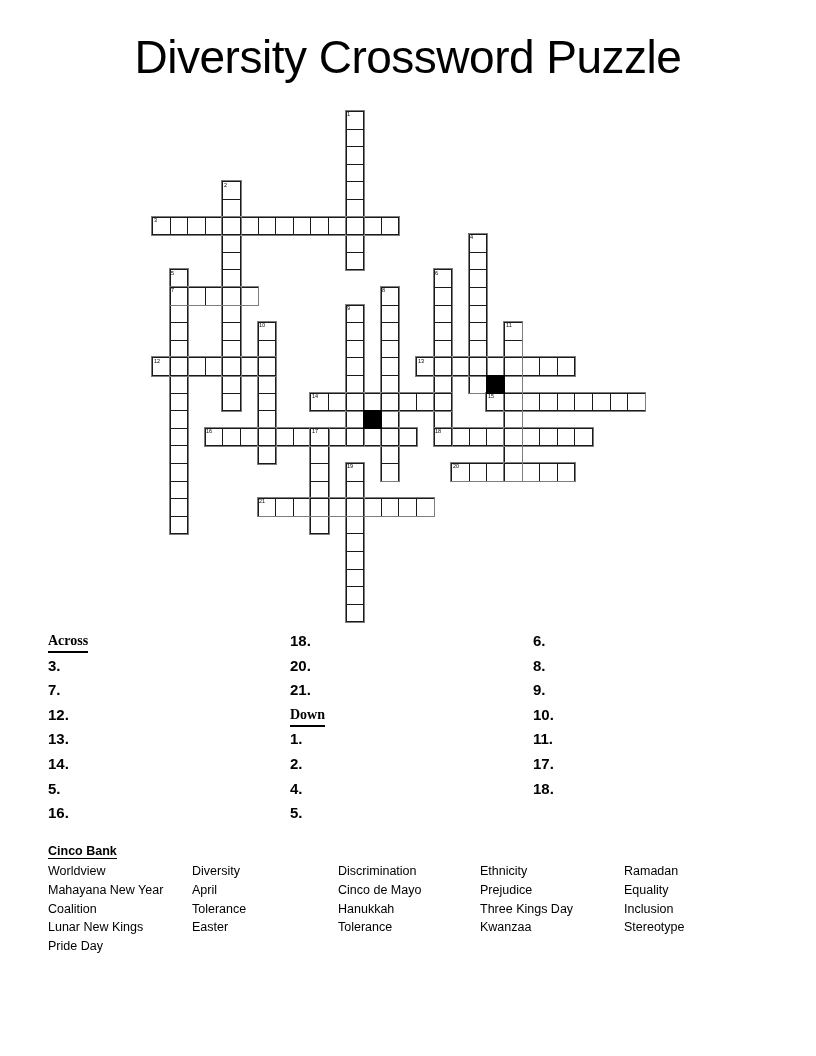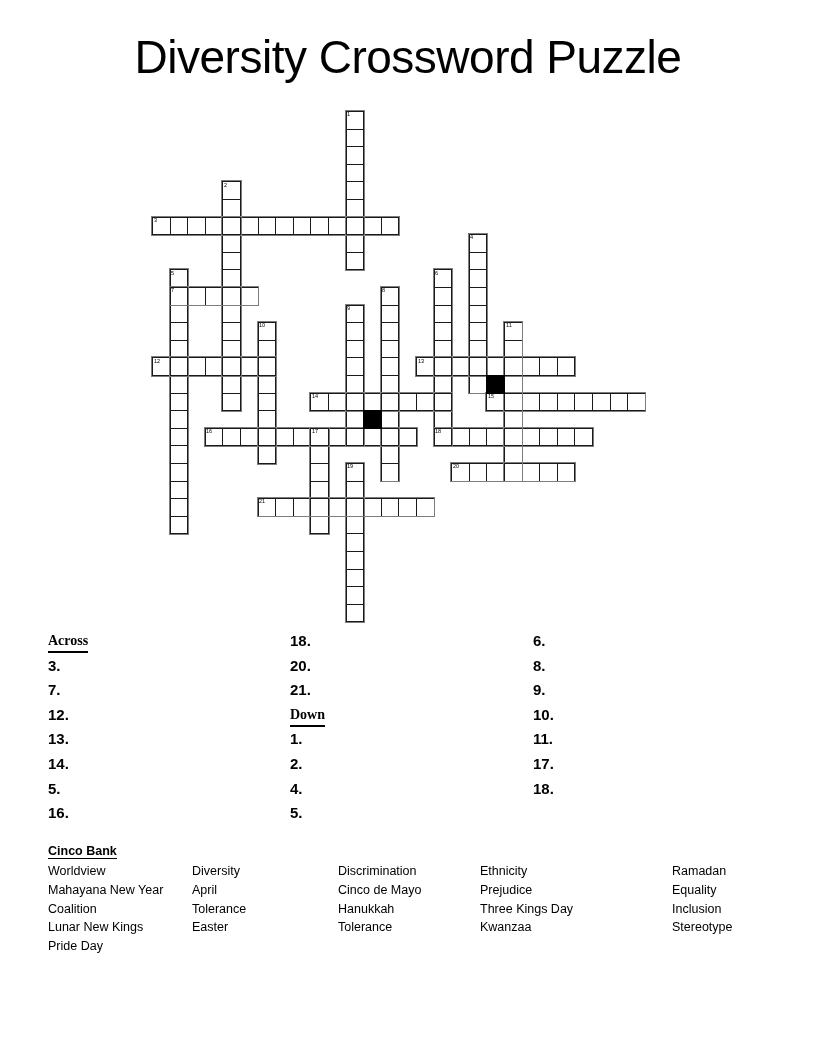--- a/index.html
+++ b/index.html
@@ -48,21 +48,21 @@
   .hul{border-bottom:2.5px solid var(--ink);padding-bottom:1px;display:inline-block;line-height:19px;}
   #wordbank-heading{
     position:absolute;left:48px;top:844px;font-size:12.5px;font-weight:700;
   }
   #wordbank-heading .hul{border-bottom:1.5px solid var(--ink);padding-bottom:0px;line-height:14px;}
   .bank-col{position:absolute;top:862px;}
   #bank-col-0{left:48px;}
   #bank-col-1{left:192px;}
   #bank-col-2{left:338px;}
   #bank-col-3{left:480px;}
-  #bank-col-4{left:624px;margin-left:48px;}
+  #bank-col-4{left:624px;}
   .bank-item{
     height:18.8px;line-height:18.8px;font-size:12.5px;font-weight:400;
     white-space:nowrap;color:var(--ink);
   }
 </style>
 </head>
 <body>
 
 <h1 class="page-title">Diversity Crossword Puzzle</h1>
 

